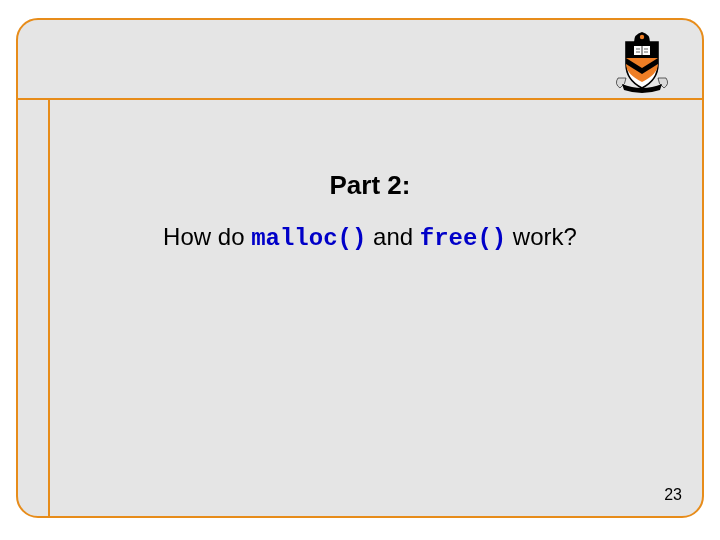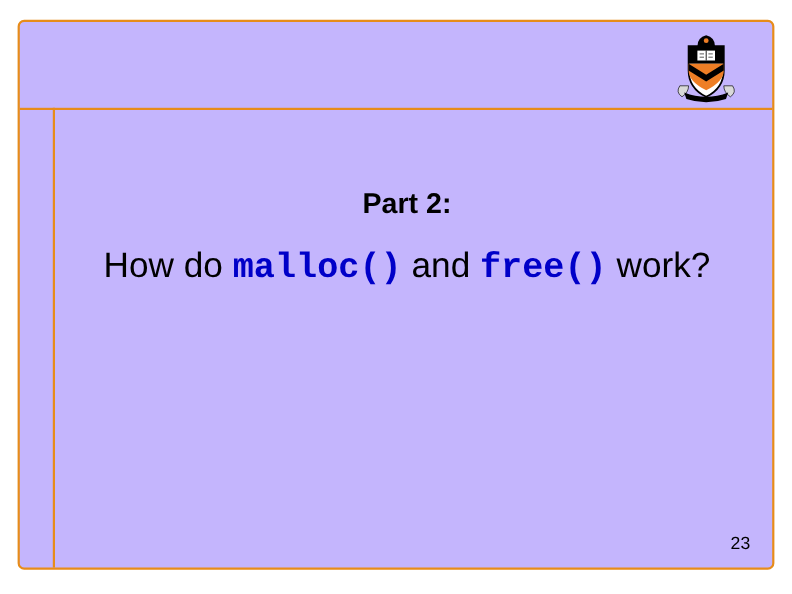--- a/index.html
+++ b/index.html
@@ -11,22 +11,22 @@
     position: relative;
     overflow: hidden;
   }
   .slide-frame {
     position: absolute;
     left: 16px;
     top: 18px;
     width: 688px;
     height: 500px;
     border: 2px solid #e78c1a;
-    border-radius: 6px;
-    background: #c4b5fd;
+    border-radius: 22px;
+    background: #e5e5e5;
   }
   .title-divider {
     position: absolute;
     left: 0;
     right: 0;
     top: 78px;
     height: 2px;
     background: #e78c1a;
   }
   .left-margin {
@@ -52,21 +52,21 @@
     text-align: center;
   }
   .part-label {
     font-weight: bold;
     font-size: 26px;
     color: #000;
     margin-bottom: 22px;
     font-family: "Comic Sans MS", "Comic Sans", cursive, sans-serif;
   }
   .question {
-    font-size: 32px;
+    font-size: 24px;
     color: #000;
     font-family: "Comic Sans MS", "Comic Sans", cursive, sans-serif;
   }
   .code {
     font-family: "Courier New", Courier, monospace;
     color: #0000C8;
     font-weight: bold;
   }
   .page-num {
     position: absolute;

